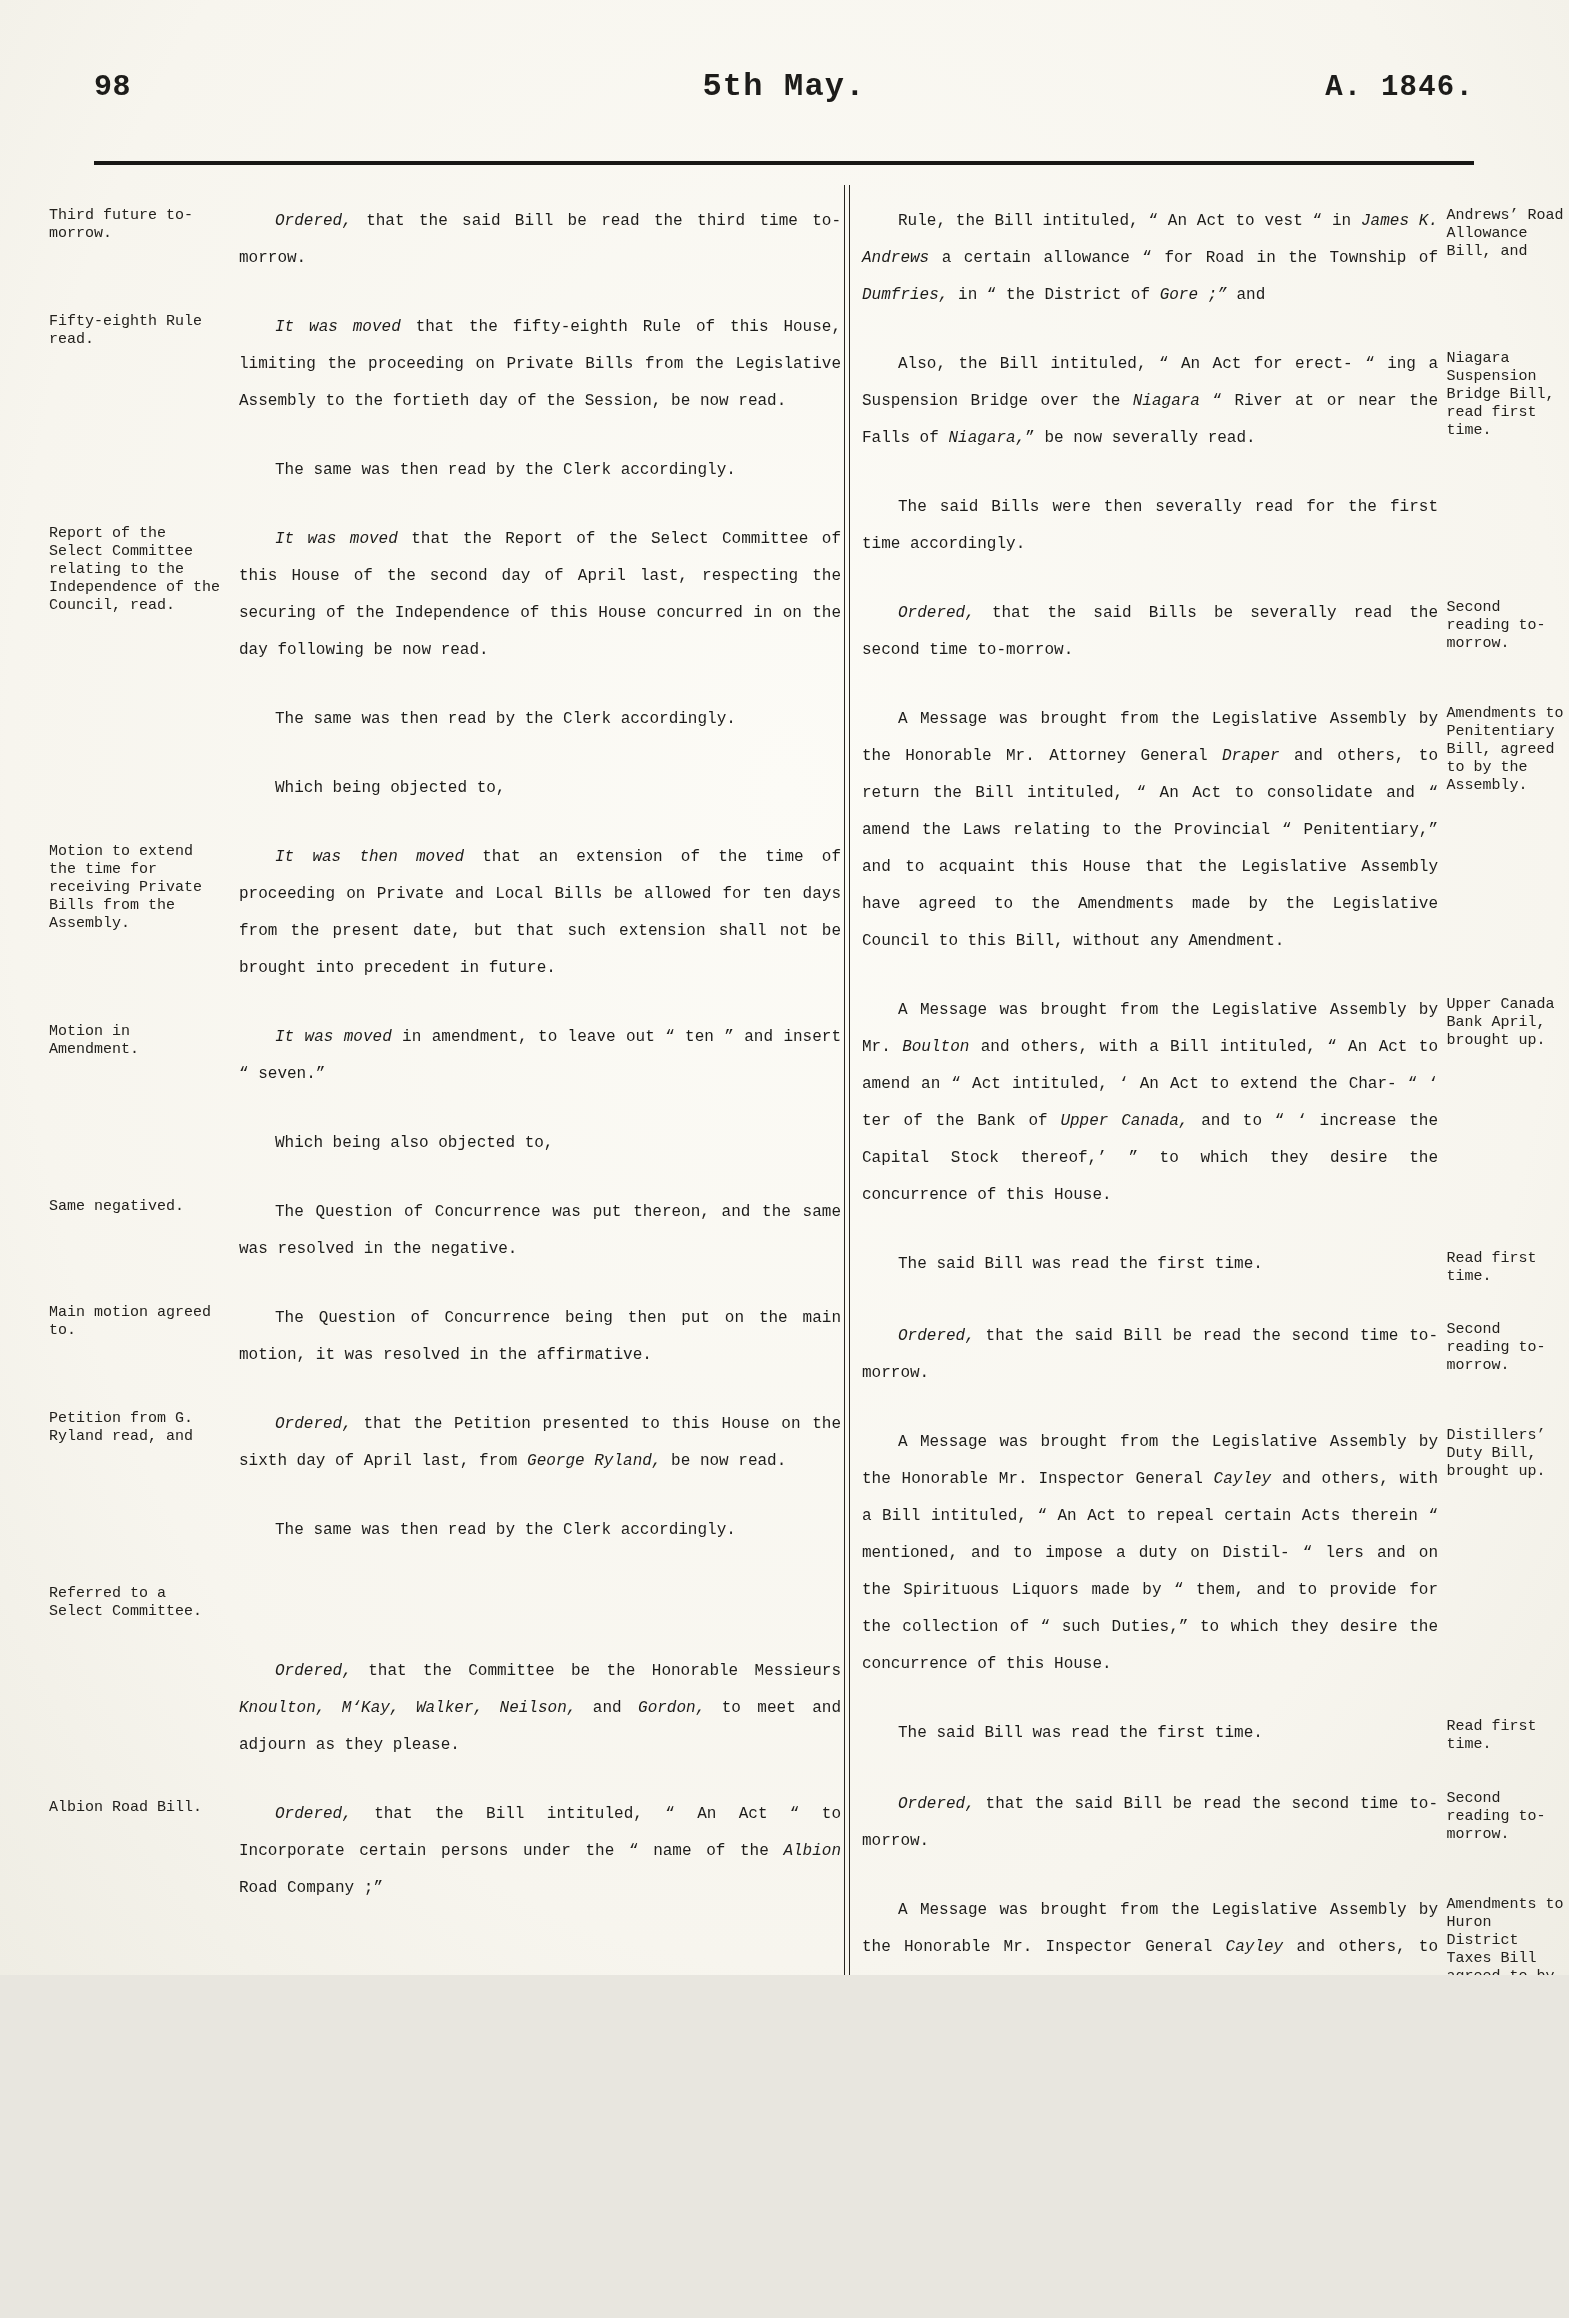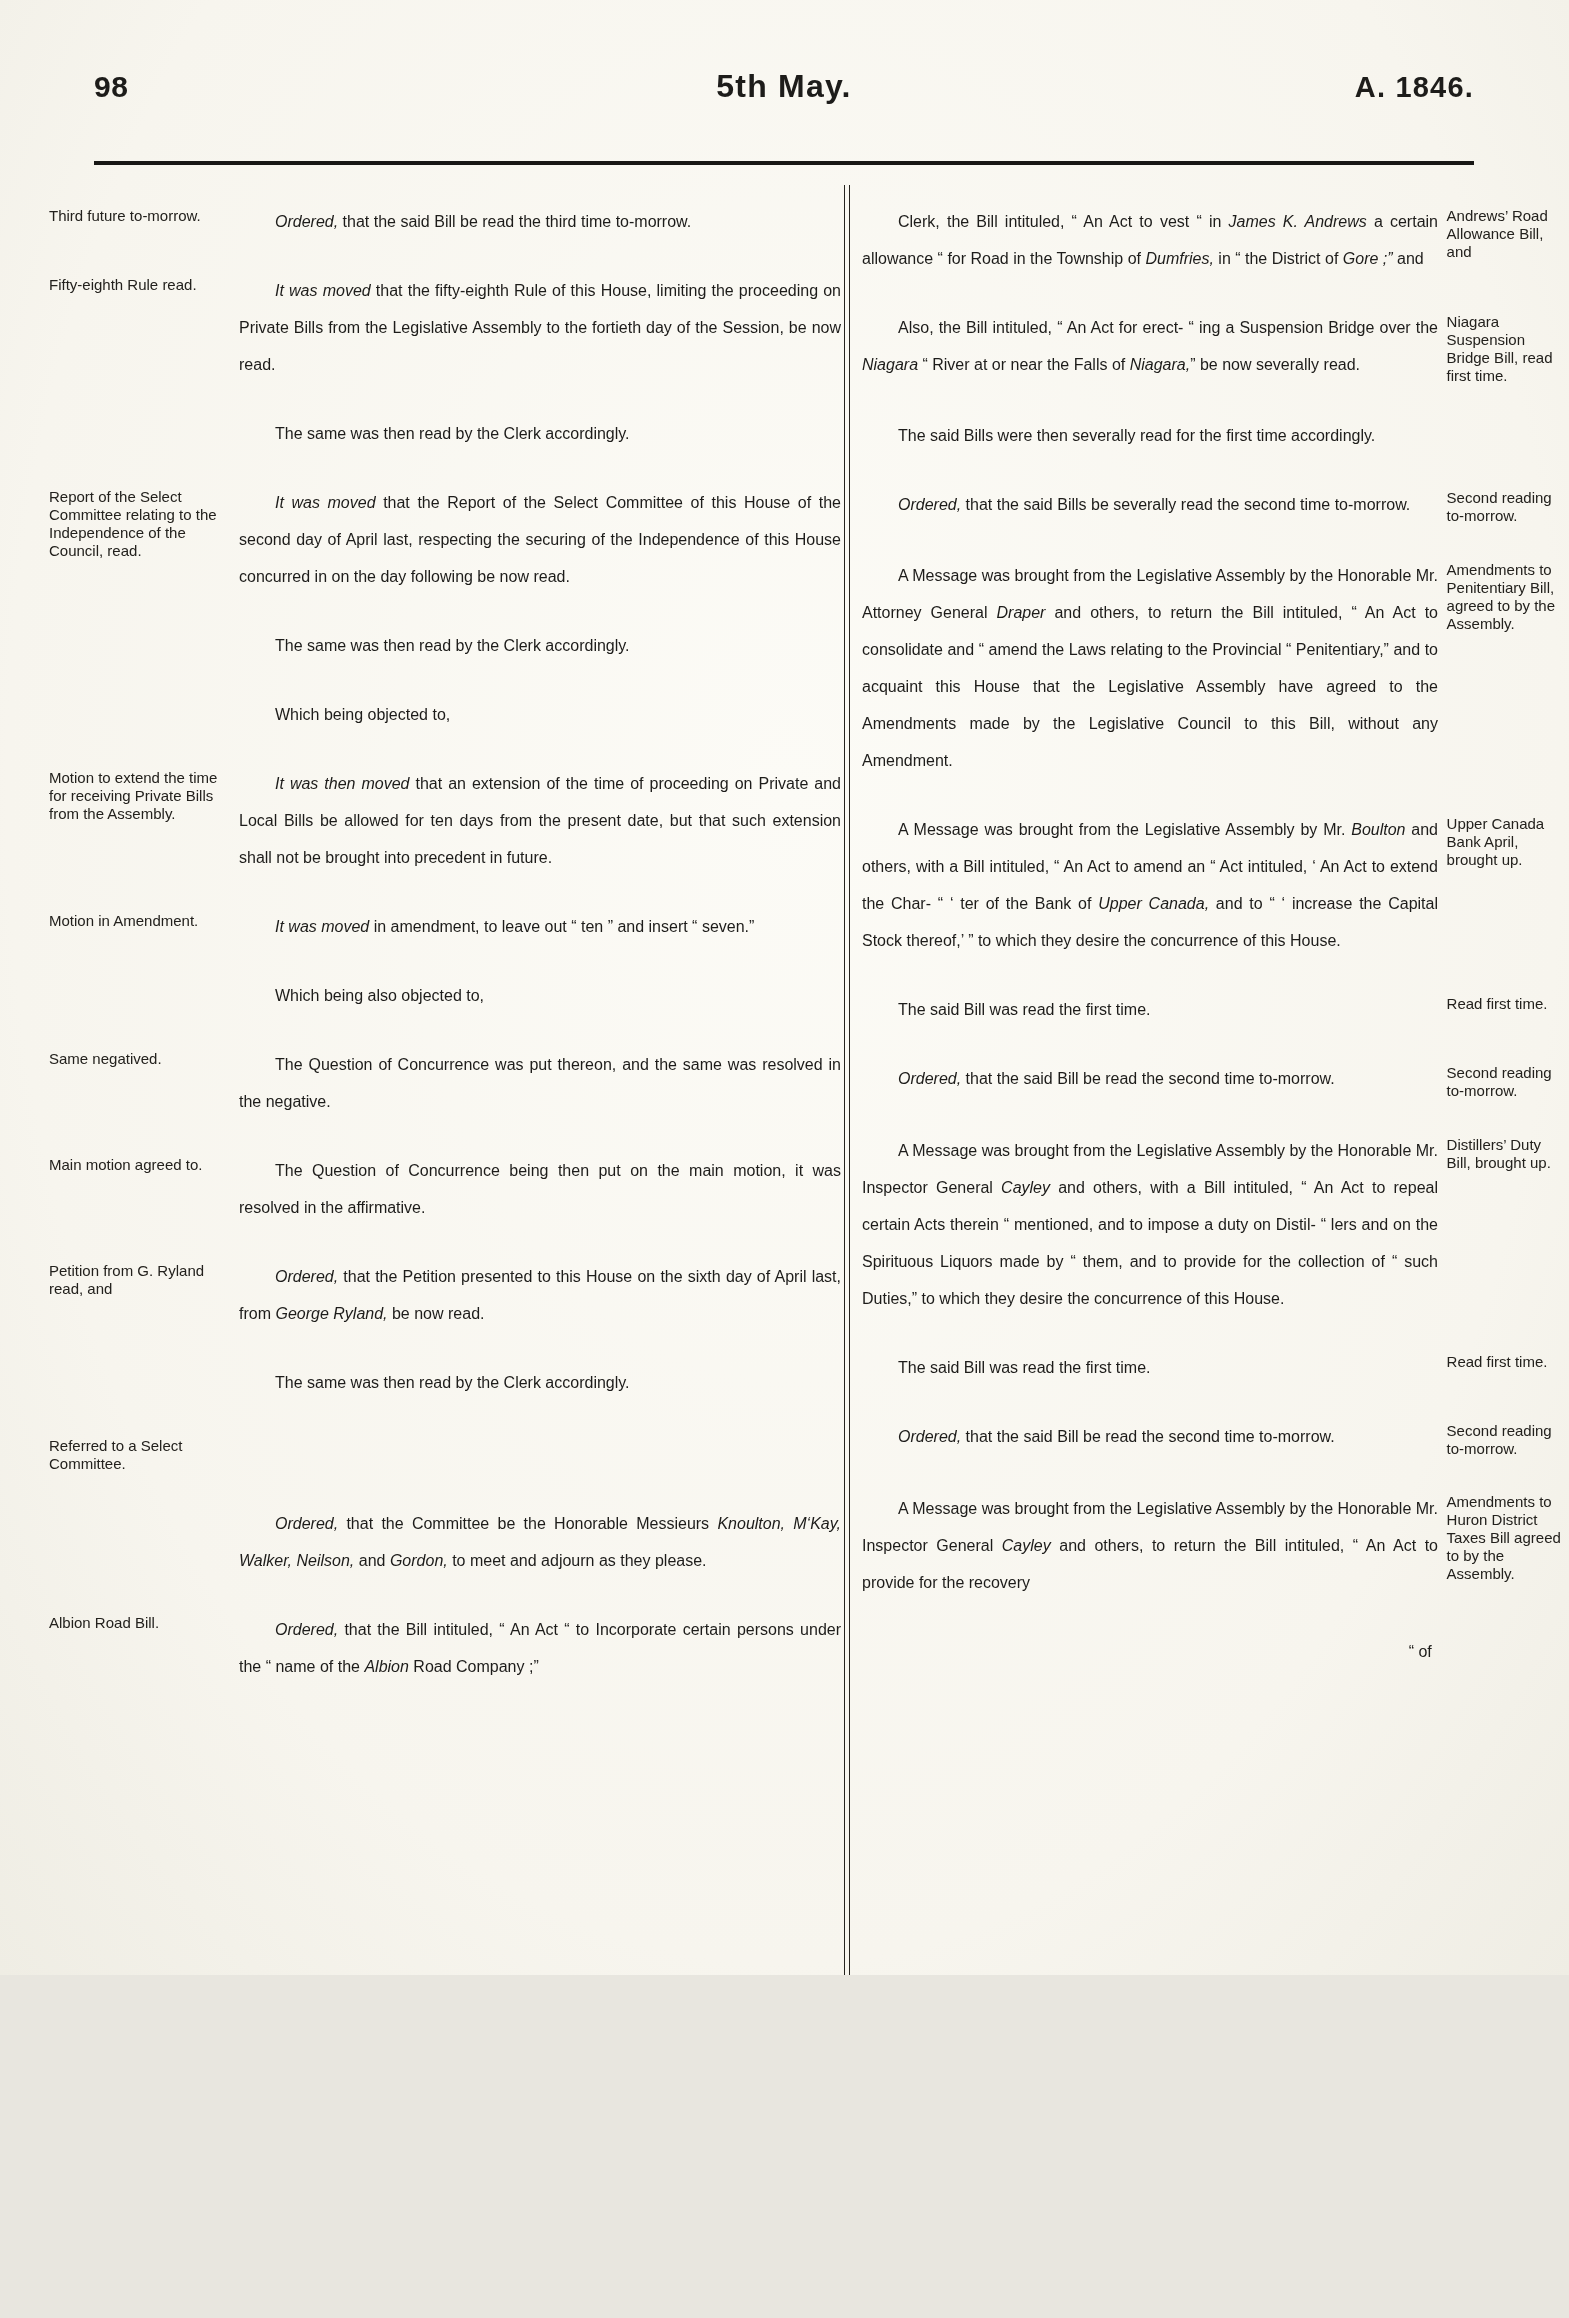--- a/index.html
+++ b/index.html
@@ -1,21 +1,21 @@
 <!DOCTYPE html>
 <html style="font-size:10px"><head>
 <meta charset="utf-8">
 <style>
   html,body{margin:0;padding:0;background:#e8e6df;}
   .page{
     position:relative;
     width:1570px;height:1975px;
     background:#faf8f2;
     background-image:radial-gradient(ellipse at 50% 40%, #fcfbf6 0%, #f7f5ee 70%, #efede4 100%);
-    font-family:Liberation Sans, sans-serif;
+    font-family:Liberation Mono, monospace;
     color:#1d1c1a;
     overflow:hidden;
   }
   .header{
     position:absolute;left:94px;top:68px;width:1380px;
     display:grid;grid-template-columns:1fr auto 1fr;align-items:baseline;
   }
   .hdr-left{justify-self:start;font-size:30px;font-weight:bold;letter-spacing:0.6px;}
   .hdr-center{justify-self:center;font-size:32px;font-weight:bold;letter-spacing:1.2px;}
   .hdr-right{justify-self:end;font-size:29px;font-weight:bold;letter-spacing:1.2px;}
@@ -121,21 +121,21 @@
         <p class="para"><span class="it">Ordered,</span><span> that the Committee be the Honorable Messieurs </span><span class="it">Knoulton, M‘Kay, Walker, Neilson,</span><span> and </span><span class="it">Gordon,</span><span> to meet and adjourn as they please.</span></p>
       </div>
       <div class="entry">
         <div class="sidenote left">Albion Road Bill.</div>
         <p class="para"><span class="it">Ordered,</span><span> that the Bill intituled, “ An Act “ to Incorporate certain persons under the “ name of the </span><span class="it">Albion</span><span> Road Company ;”</span></p>
       </div>
     </div>
 
   <div class="column col-right">
       <div class="entry">
-        <p class="para"><span>Clerk, the Bill intituled, “ An Act to vest “ in </span><span class="it">James K. Andrews</span><span> a certain allowance “ for Road in the Township of </span><span class="it">Dumfries,</span><span> in “ the District of </span><span class="it">Gore ;”</span><span> and</span></p>
+        <p class="para"><span>Rule, the Bill intituled, “ An Act to vest “ in </span><span class="it">James K. Andrews</span><span> a certain allowance “ for Road in the Township of </span><span class="it">Dumfries,</span><span> in “ the District of </span><span class="it">Gore ;”</span><span> and</span></p>
         <div class="sidenote right">Andrews’ Road Allowance Bill, and</div>
       </div>
       <div class="entry">
         <p class="para"><span>Also, the Bill intituled, “ An Act for erect- “ ing a Suspension Bridge over the </span><span class="it">Niagara</span><span> “ River at or near the Falls of </span><span class="it">Niagara,</span><span>” be now severally read.</span></p>
         <div class="sidenote right">Niagara Suspension Bridge Bill, read first time.</div>
       </div>
       <div class="entry">
         <p class="para"><span>The said Bills were then severally read for the first time accordingly.</span></p>
         <div class="sidenote right"></div>
       </div>

